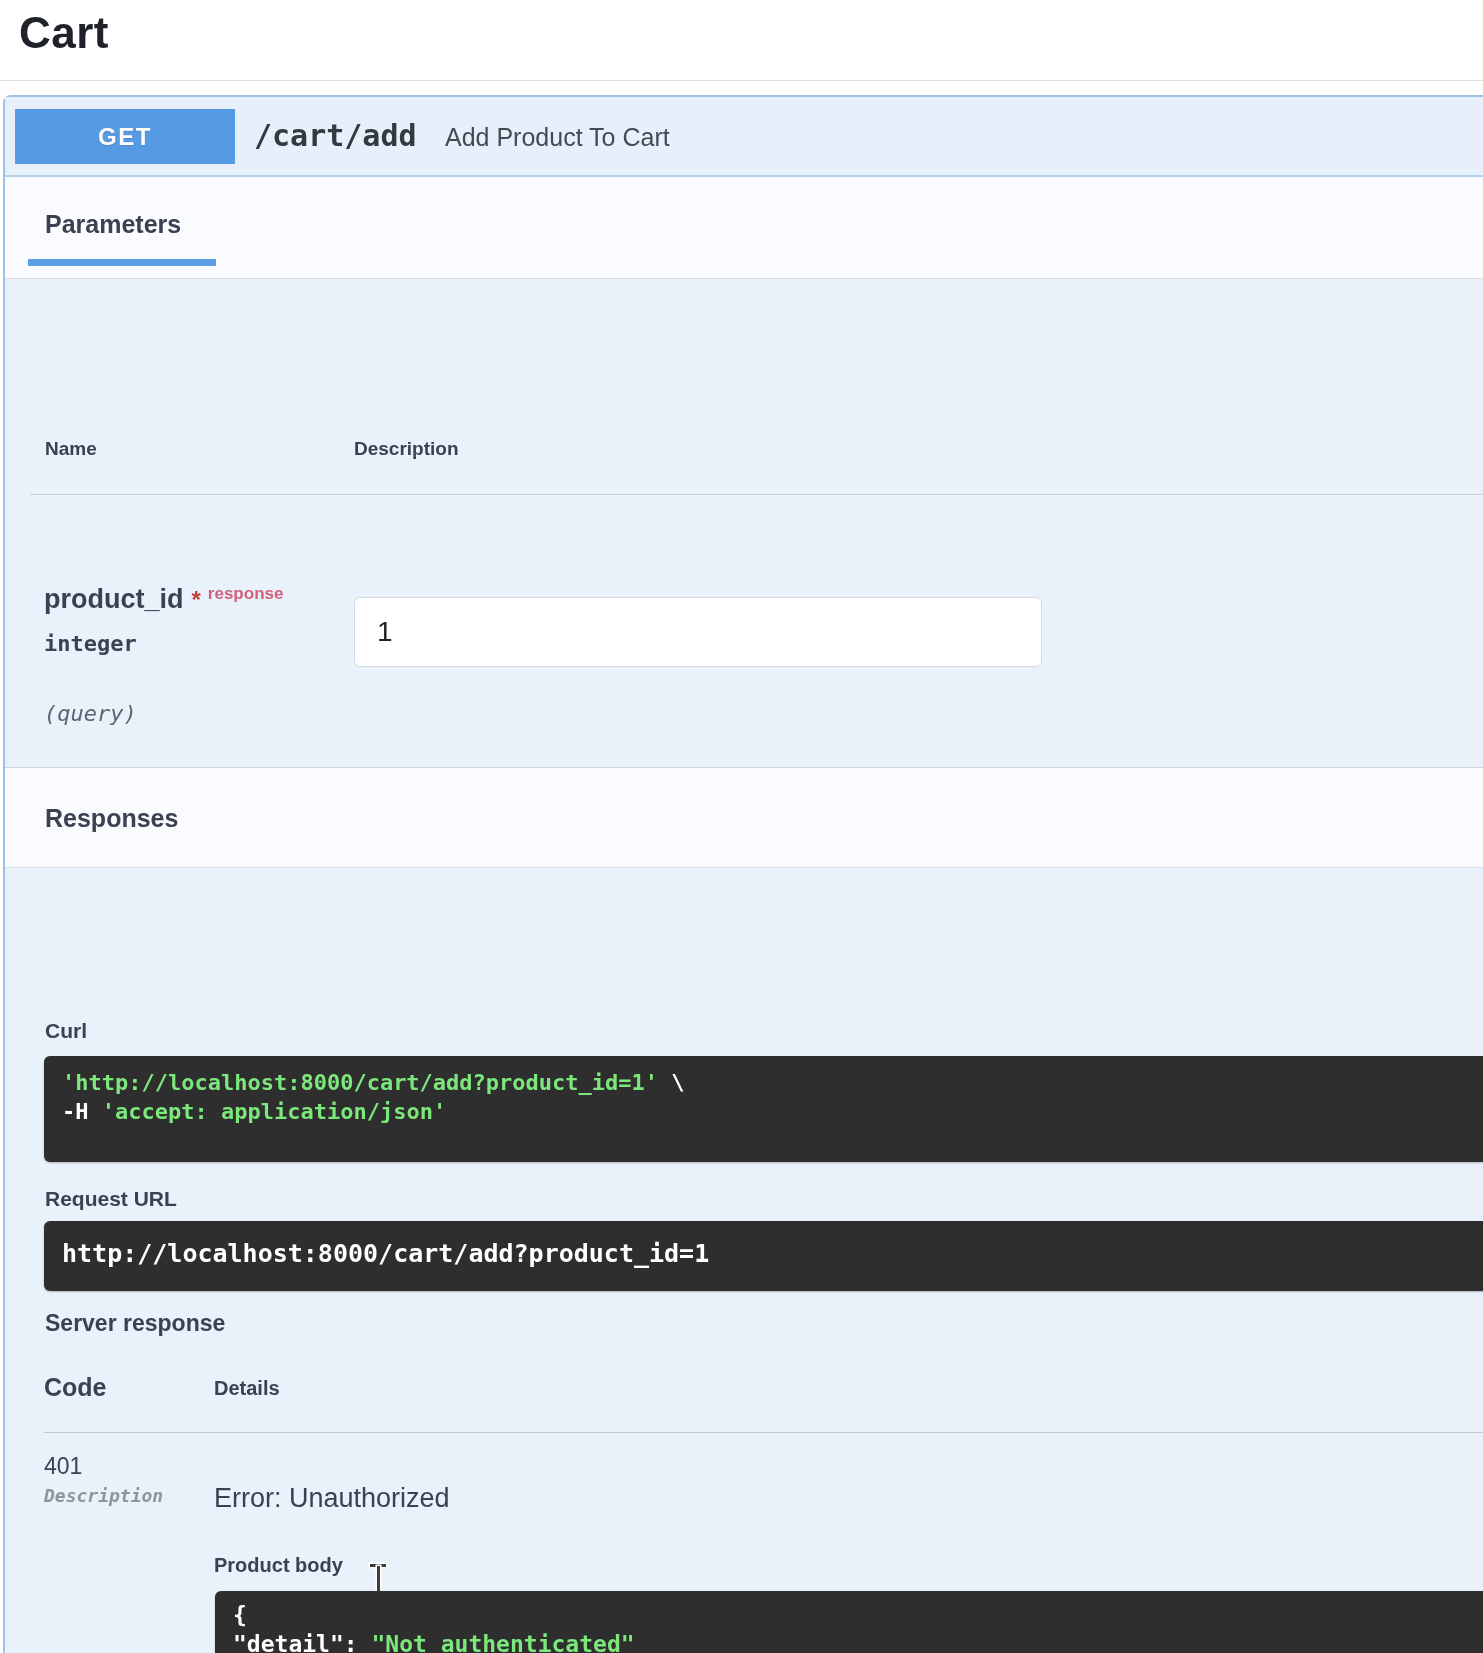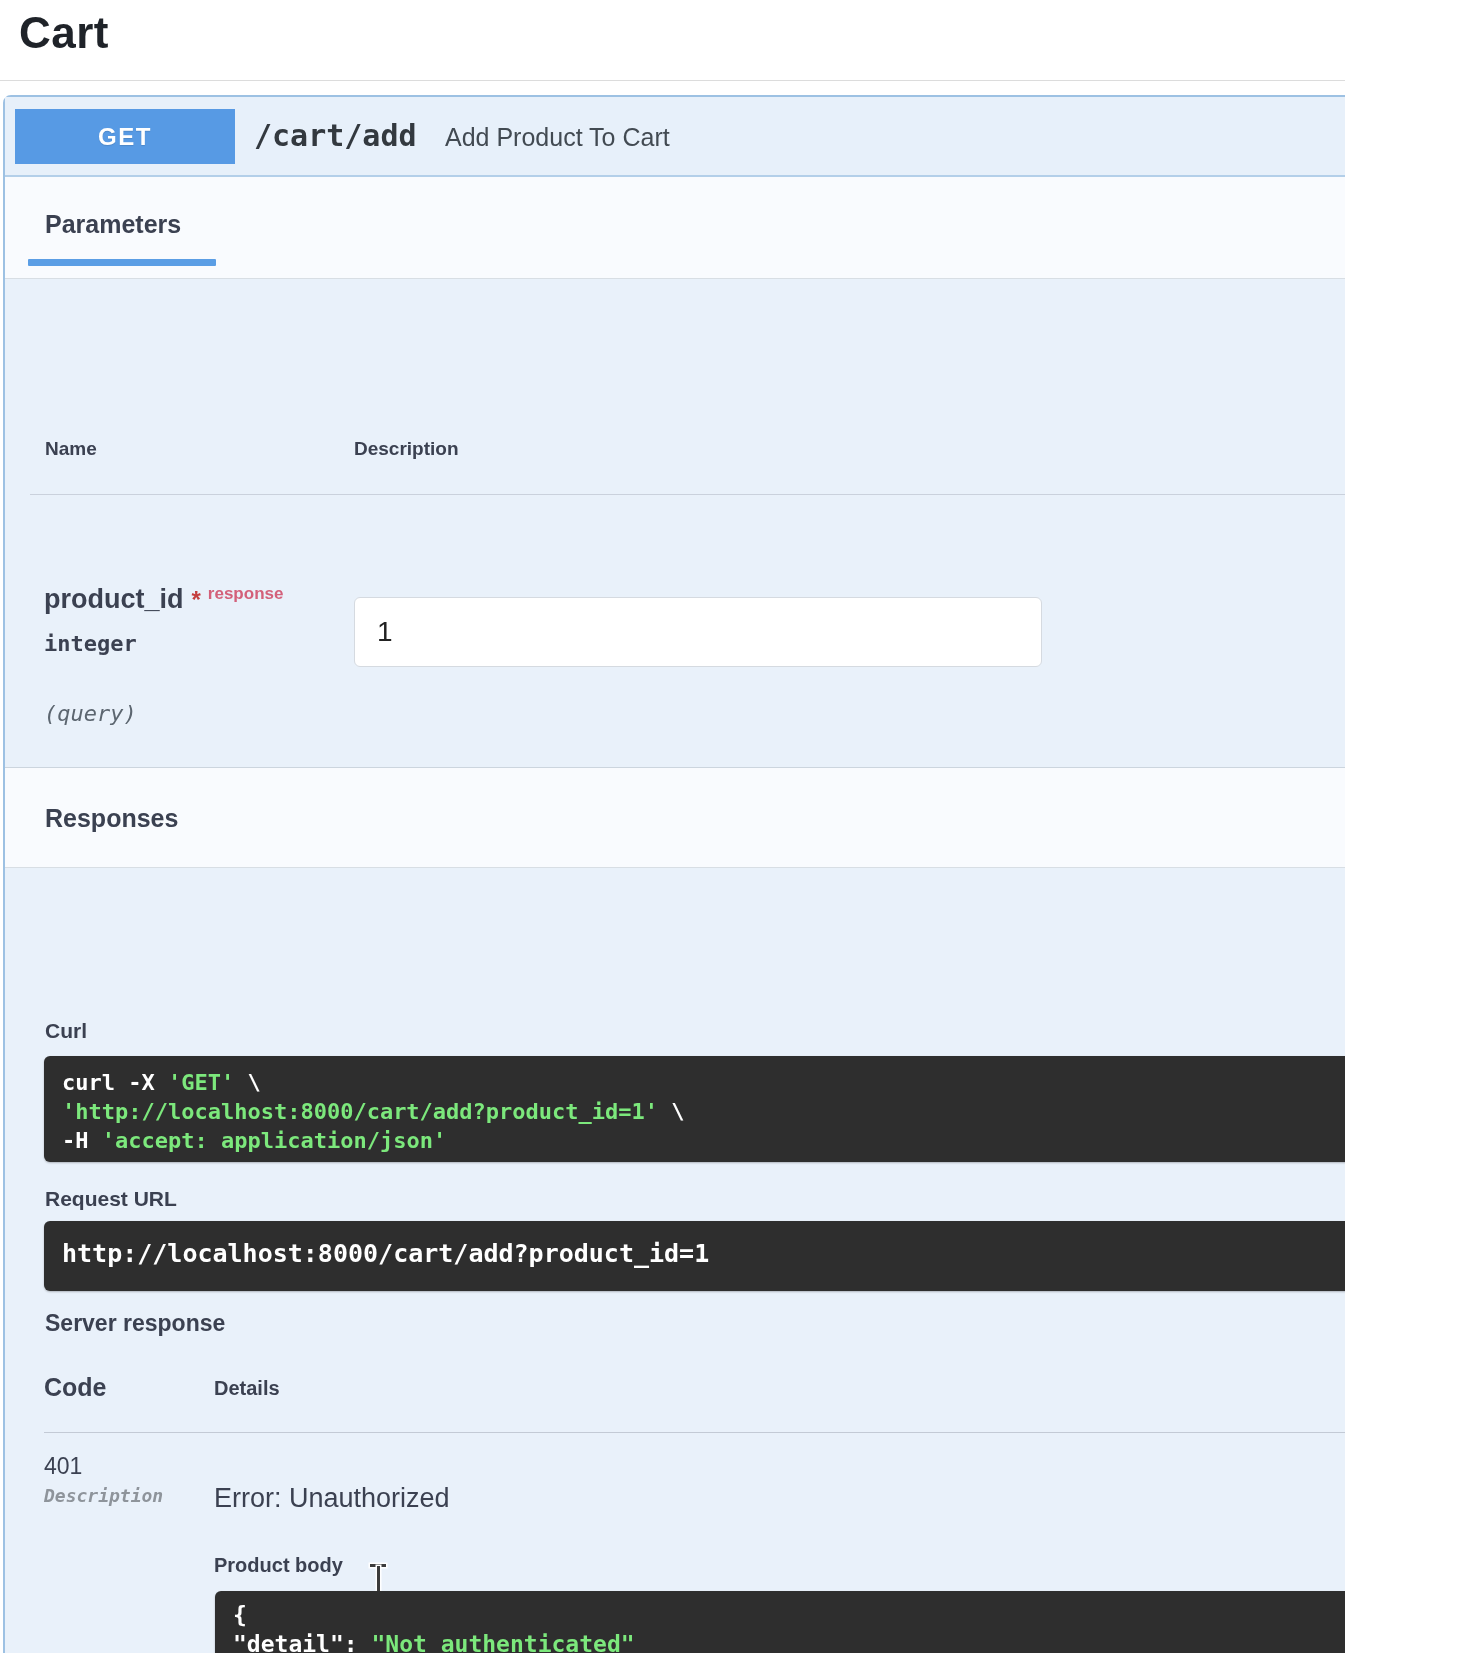--- a/index.html
+++ b/index.html
@@ -1,18 +1,18 @@
 <!DOCTYPE html>
 <html><head>
 <meta charset="utf-8">
 <style>
   html,body{margin:0;padding:0;background:#ffffff;}
   .page{
     position:relative;
-    width:1345px;height:1653px;
+    width:1483px;height:1653px;
     overflow:hidden;
     font-family:"Liberation Sans", sans-serif;
     color:#3b4151;
     background:#ffffff;
   }
   .abs{position:absolute;}
 
   
   .page-heading{
     left:19px;top:8px;
@@ -210,21 +210,20 @@
     </div>
 
     <div class="abs responses-band">
       <div class="abs responses-label">Responses</div>
     </div>
 
     <div class="abs responses-content">
 
       <div class="abs block-label curl-label">Curl</div>
       <div class="abs codeblock curl-block">
-          <div><span class="seg-w">curl -X </span><span class="seg-g">'GET'</span><span class="seg-w"> \</span></div>
           <div><span class="seg-w">  </span><span class="seg-g">'http://localhost:8000/cart/add?product_id=1'</span><span class="seg-w"> \</span></div>
           <div><span class="seg-w">  -H </span><span class="seg-g">'accept: application/json'</span></div>
         </div>
 
       <div class="abs block-label requrl-label">Request URL</div>
       <div class="abs codeblock requrl-block">
         <span class="seg-w">http://localhost:8000/cart/add?product_id=1</span>
       </div>
 
       <div class="abs block-label server-response-label">Server response</div>

